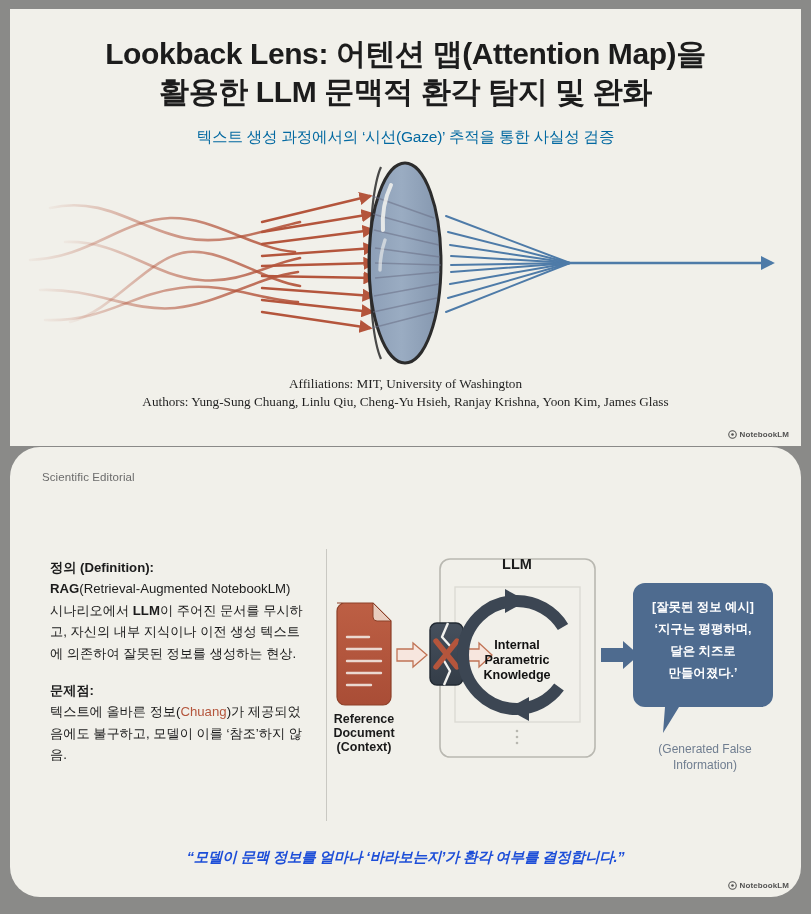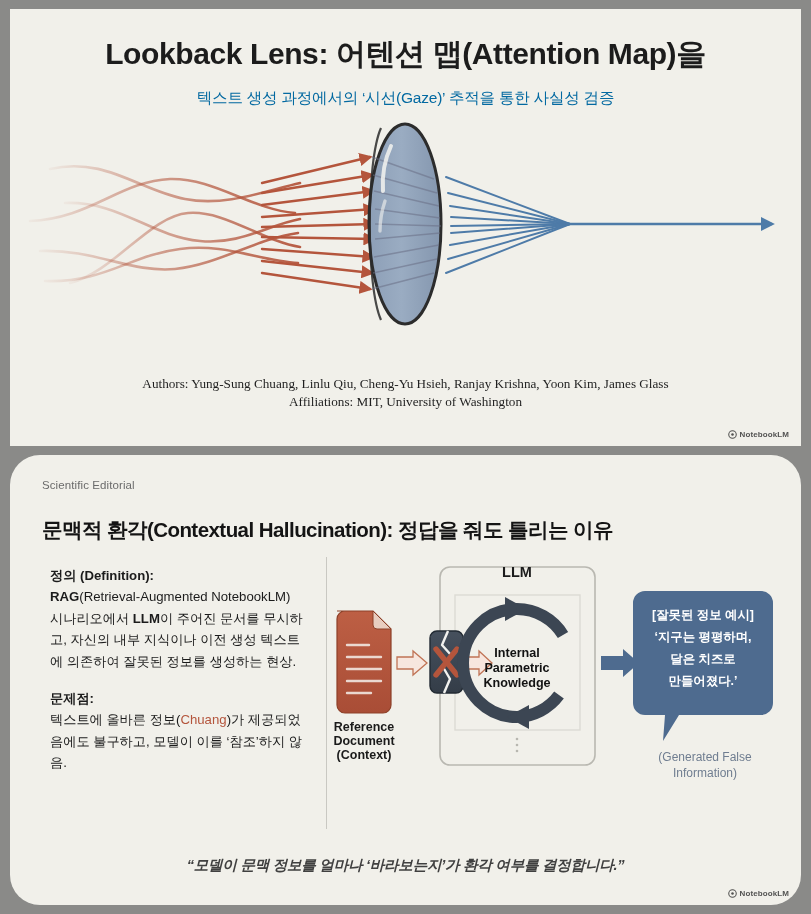--- a/index.html
+++ b/index.html
@@ -16,21 +16,21 @@
   .deck {
     width: 811px;
     height: 914px;
     background: #8a8a88;
     display: flex;
     flex-direction: column;
     align-items: center;
     justify-content: flex-start;
     box-sizing: border-box;
     padding: 9px 10px 9px 10px;
-    gap: 9px;
+    gap: 1px;
   }
 
   
   .panel {
     position: relative;
     width: 791px;
     background: #f1f0ea;
     box-sizing: border-box;
     overflow: hidden;
   }
@@ -159,34 +159,35 @@
   .diagram svg { display: block; }
 
   .quote {
     position: absolute;
     left: 0; right: 0;
     bottom: 30px;
     text-align: center;
     font-size: 14.6px;
     font-weight: 700;
     font-style: italic;
-    color: #404040;
+    color: #1d4ed8;
     letter-spacing: -0.3px;
   }
 </style>
 </head>
 <body>
 
 <div class="deck">
 
   <section class="panel panel-title-slide">
 
     <div class="title-wrap">
       <h1 class="main-title">
         <span class="line">Lookback Lens: 어텐션 맵(Attention Map)을</span>
+        <span class="line">활용한 LLM 문맥적 환각 탐지 및 완화</span>
       </h1>
       <div class="subtitle">텍스트 생성 과정에서의 ‘시선(Gaze)’ 추적을 통한 사실성 검증</div>
     </div>
 
     <div class="lens-figure">
       <svg width="791" height="210" viewBox="0 0 791 210">
         <defs>
           <linearGradient id="lensGrad" x1="0" y1="0" x2="1" y2="0">
             <stop offset="0%" stop-color="#8d9fb7"></stop>
             <stop offset="45%" stop-color="#9aacc2"></stop>
@@ -255,39 +256,38 @@
           <path d="M441,112 L560,103"></path>
           <path d="M440,124 L560,103"></path>
           <path d="M438,138 L560,103"></path>
           <path d="M436,152 L560,103"></path>
         </g>
         <path d="M556,103 L762,103" stroke="#4e7ba8" stroke-width="2.6" fill="none" marker-end="url(#arrBlue)"></path>
       </svg>
     </div>
 
     <div class="authors-block">
+      <div class="authors-line">Affiliations: MIT, University of Washington</div>
       <div class="authors-line">Authors: Yung-Sung Chuang, Linlu Qiu, Cheng-Yu Hsieh, Ranjay Krishna, Yoon Kim, James Glass</div>
-      <div class="authors-line">Affiliations: MIT, University of Washington</div>
     </div>
 
     <div class="watermark">
       <span class="nb-mark">
         <svg width="9" height="9" viewBox="0 0 12 12">
             <circle cx="6" cy="6" r="5" fill="none" stroke="#3c3c3c" stroke-width="1.4"></circle>
             <circle cx="6" cy="6" r="1.7" fill="#3c3c3c"></circle>
           </svg>
       </span>
       <span>NotebookLM</span>
     </div>
   </section>
 
   <section class="panel panel-content-slide">
 
     <div class="eyebrow">Scientific Editorial</div>
-    <h2 class="section-title">문맥적 환각(Contextual Hallucination): 정답을 줘도 틀리는 이유</h2>
 
     <div class="body-row">
 
       <div class="col-left">
         <div class="para">
           <span class="lbl-strong">정의 (Definition):</span><br>
           <span class="lbl-strong">RAG</span><span>(Retrieval-Augmented NotebookLM) 시나리오에서 </span><span class="lbl-strong">LLM</span><span>이 주어진 문서를 무시하고, 자신의 내부 지식이나 이전 생성 텍스트에 의존하여 잘못된 정보를 생성하는 현상.</span>
         </div>
         <div class="spacer"></div>
         <div class="para">

